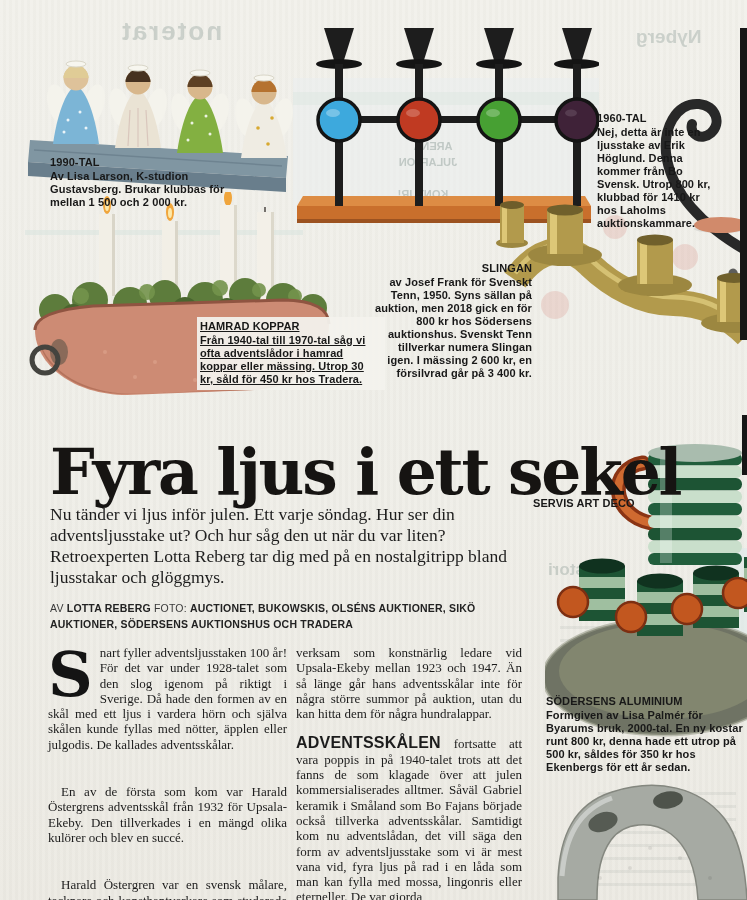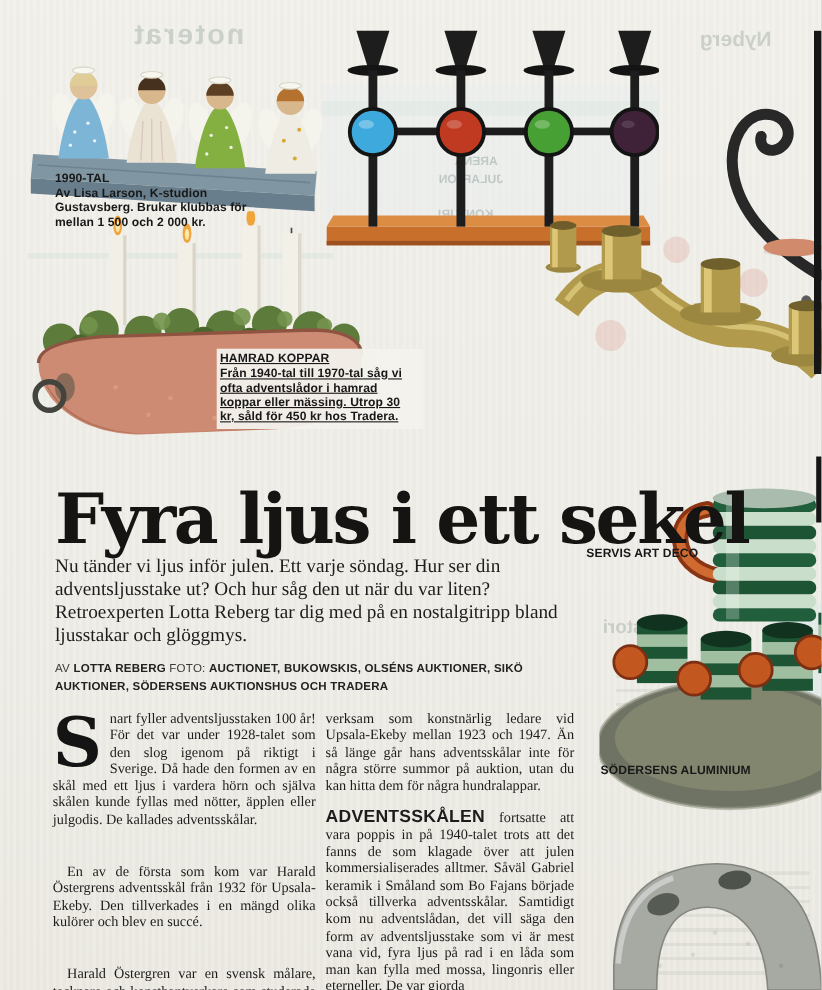--- a/index.html
+++ b/index.html
@@ -372,33 +372,42 @@
         <circle cx="170" cy="120" r="2"></circle>
         <circle cx="110" cy="90" r="2"></circle>
       </g>
   </svg>
 
   <div class="cap" style="left:50px;top:156px;width:205px;">
     <div class="cap-title">1990-TAL</div>
     <div class="cap-body">Av Lisa Larson, K-studion Gustavsberg. Brukar klubbas för mellan 1 500 och 2 000 kr.</div>
   </div>
 
+  <div class="cap" style="left:597px;top:112px;width:122px;">
+    <div class="cap-title">1960-TAL</div>
+    <div class="cap-body">Nej, detta är inte en ljusstake av Erik Höglund. Denna kommer från Bo Svensk. Utrop 800 kr, klubbad för 1410 kr hos Laholms auktionskammare.</div>
+  </div>
 
   <div class="cap onwhite" style="left:197px;top:317px;width:180px;text-decoration:underline;">
     <div class="cap-title">HAMRAD KOPPAR</div>
     <div class="cap-body">Från 1940-tal till 1970-tal såg vi ofta adventslådor i hamrad koppar eller mässing. Utrop 30 kr, såld för 450 kr hos Tradera.</div>
   </div>
 
+  <div class="cap right" style="left:372px;top:262px;width:160px;">
+    <div class="cap-title">SLINGAN</div>
+    <div class="cap-body">av Josef Frank för Svenskt Tenn, 1950. Syns sällan på auktion, men 2018 gick en för 800 kr hos Södersens auktionshus. Svenskt Tenn tillverkar numera Slingan igen. I mässing 2 600 kr, en försilvrad går på 3 400 kr.</div>
+  </div>
 
   <div class="cap" style="left:533px;top:497px;width:158px;z-index:6;">
     <div class="cap-title">SERVIS ART DECO</div>
   </div>
 
   <div class="cap" style="left:546px;top:695px;width:200px;z-index:6;">
     <div class="cap-title">SÖDERSENS ALUMINIUM</div>
+    <div class="cap-body">Formgiven av Lisa Palmér för Byarums bruk, 2000-tal. En ny kostar runt 800 kr, denna hade ett utrop på 500 kr, såldes för 350 kr hos Ekenbergs för ett år sedan.</div>
   </div>
 
   <h1 class="headline">Fyra ljus i ett sekel</h1>
 
   <div class="standfirst">Nu tänder vi ljus inför julen. Ett varje söndag. Hur ser din adventsljusstake ut? Och hur såg den ut när du var liten? Retroexperten Lotta Reberg tar dig med på en nostalgitripp bland ljusstakar och glöggmys.</div>
 
   <p class="byline">
     <span class="r">AV</span>
     <span class="b">LOTTA REBERG</span>
     <span class="r">FOTO:</span>

